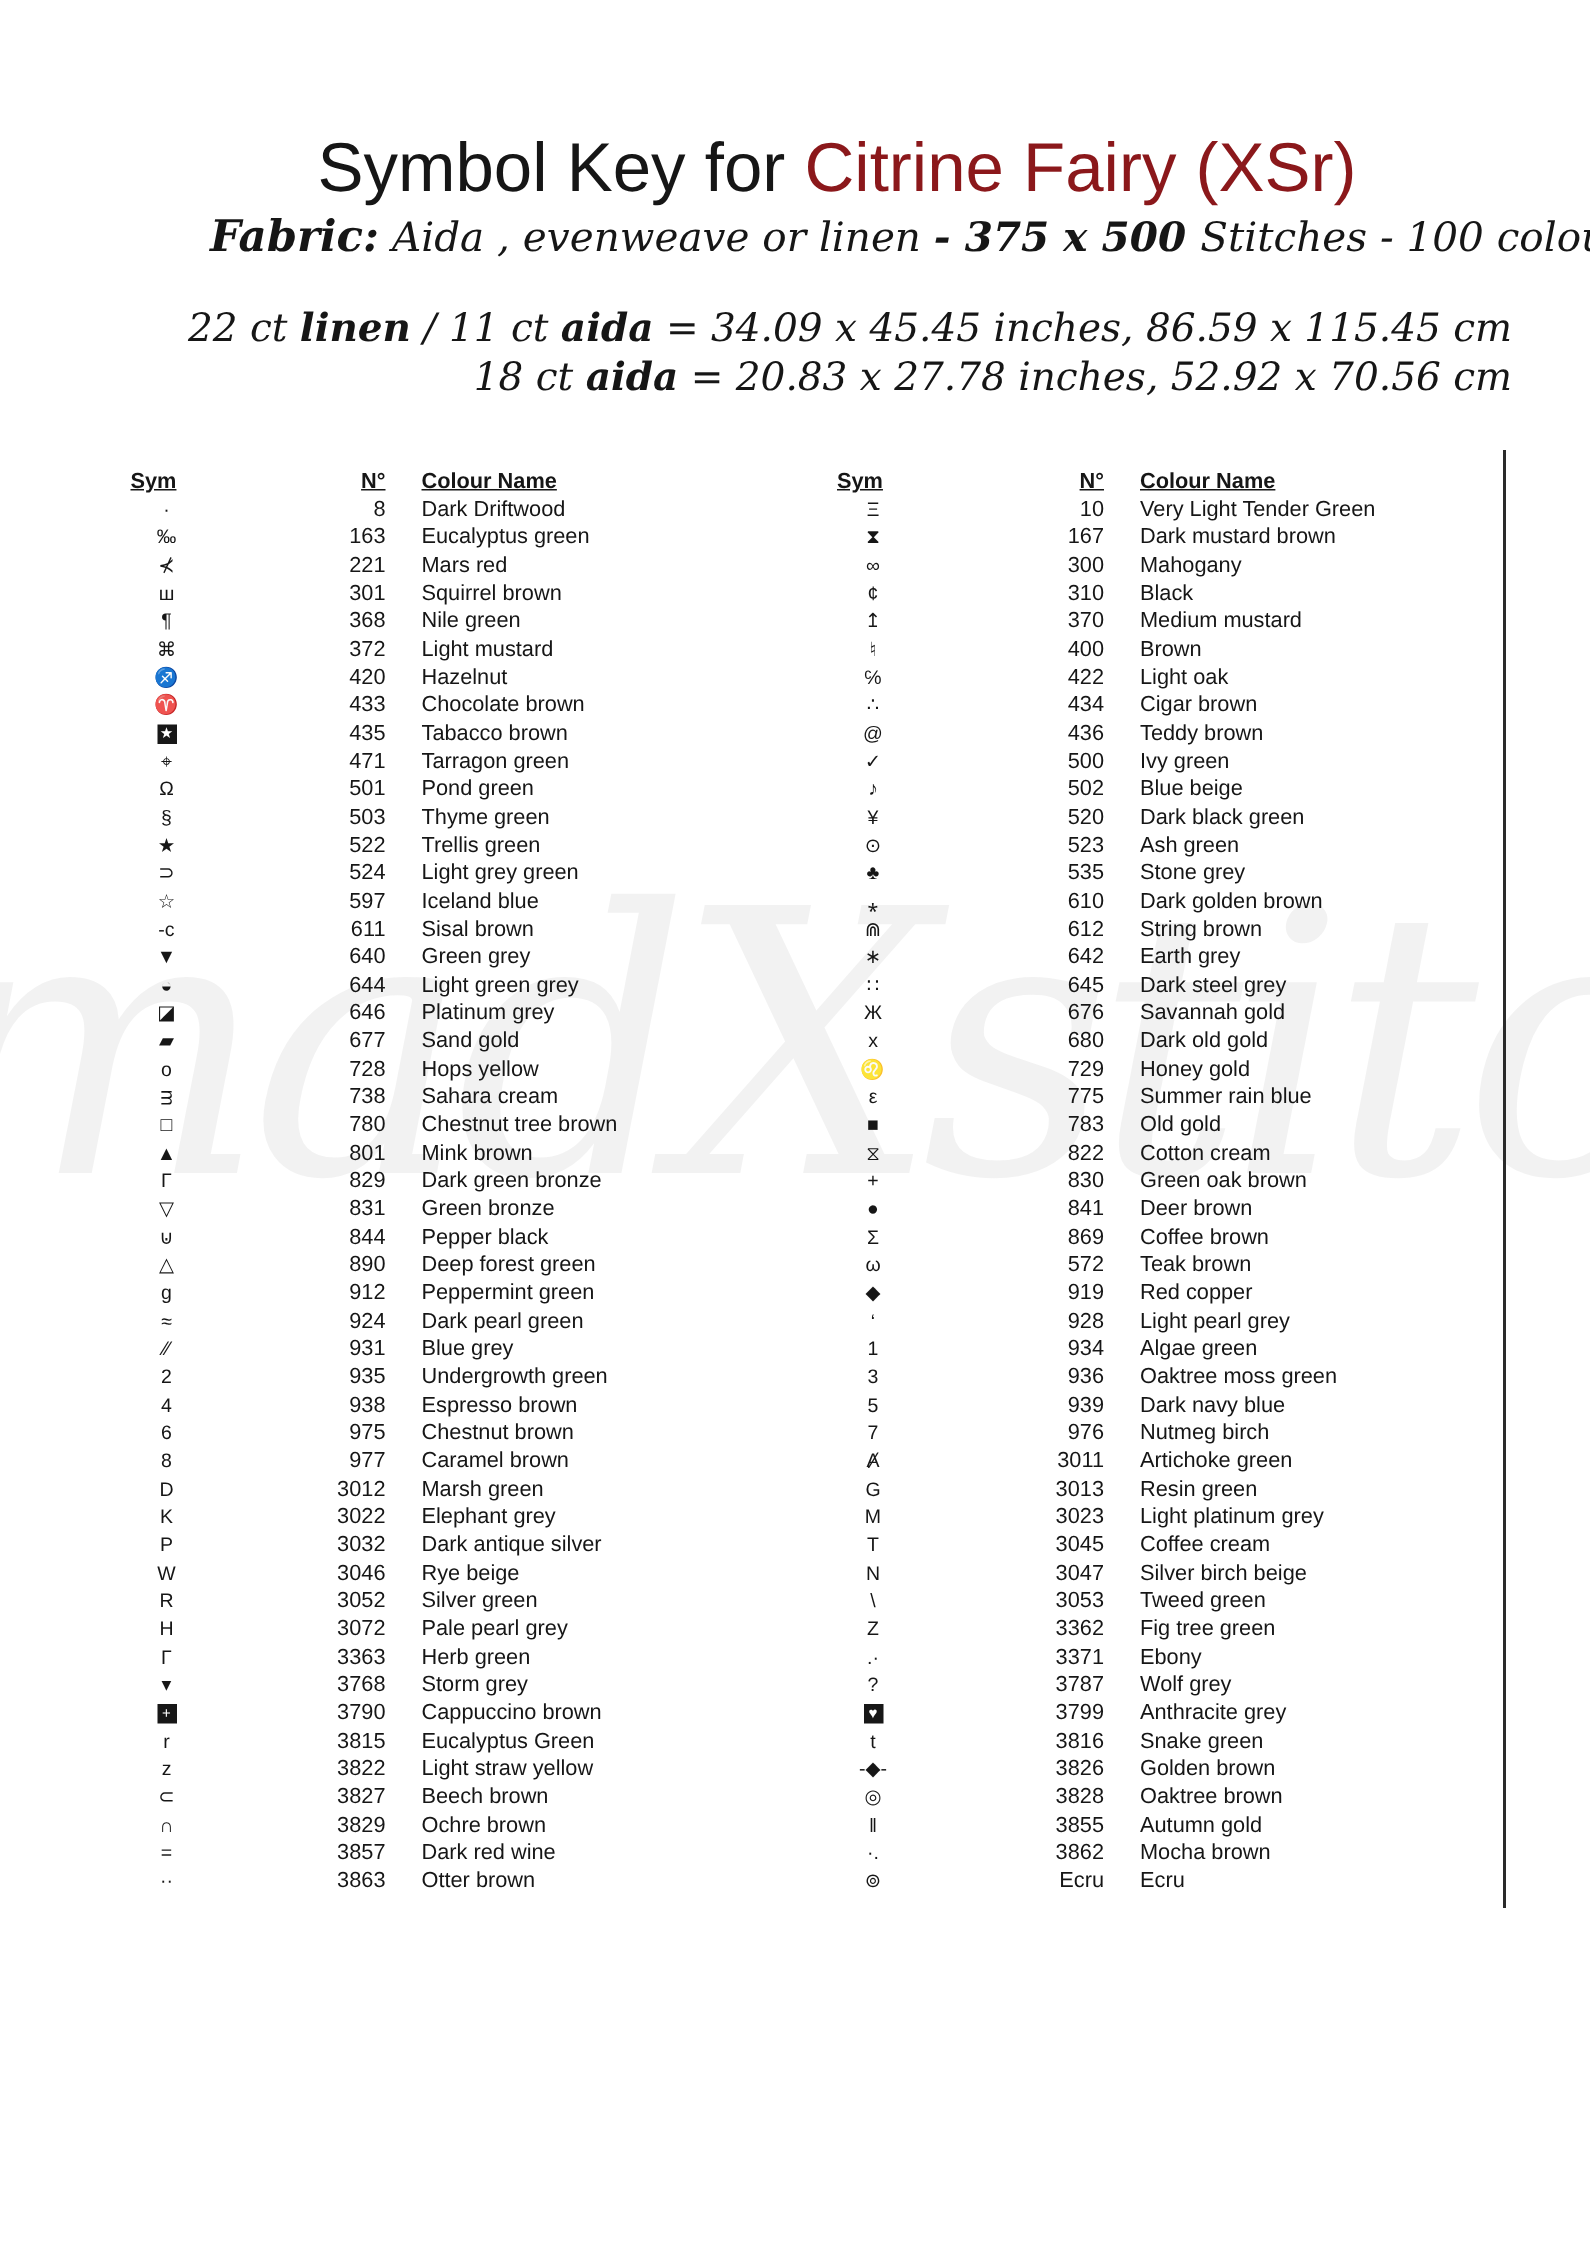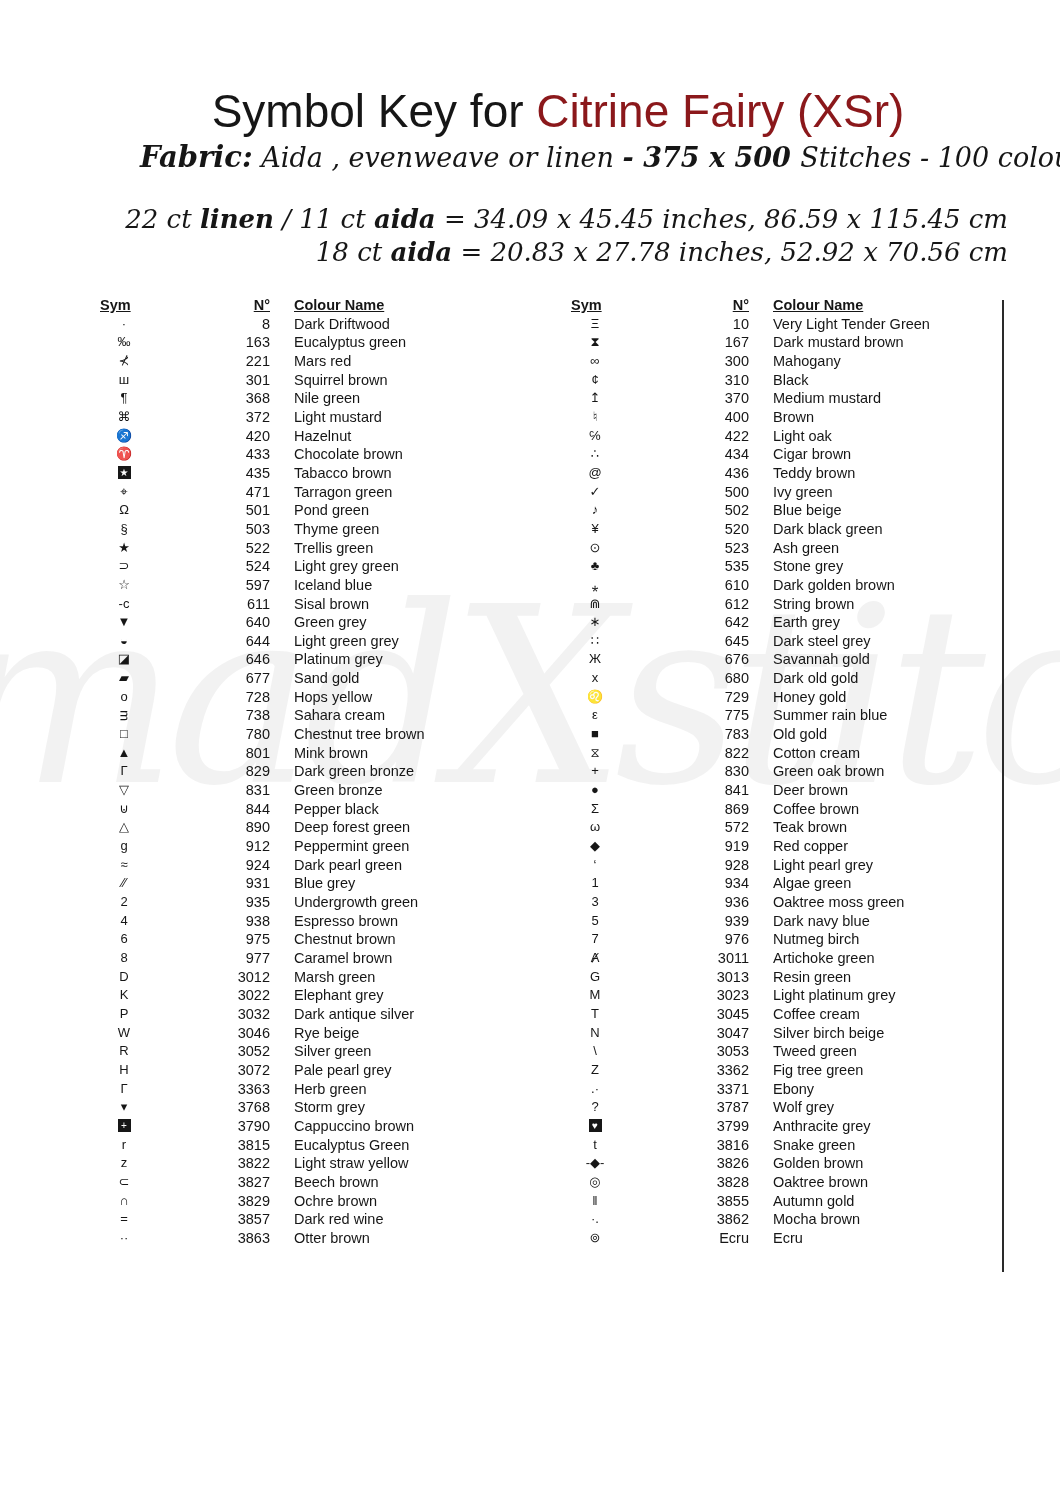--- a/index.html
+++ b/index.html
@@ -11,21 +11,21 @@
   .title{position:absolute;top:86px;left:0;width:100%;text-align:center;
         font-size:46px;line-height:50px;z-index:2;padding-left:28px;}
   .title .red{color:#8b181b;}
   .fabric{position:absolute;top:140px;left:93px;z-index:2;
         font-family:"DejaVu Serif",serif;font-style:italic;font-size:27px;white-space:nowrap;margin-left:47px;}
   .fabric .label{font-weight:bold;font-size:29px;}
   .fabric .b{font-weight:bold;}
   .sizes{position:absolute;top:155px;right:52px;text-align:right;z-index:2;
         font-family:"DejaVu Serif",serif;font-style:italic;font-size:26px;line-height:33px;white-space:nowrap;margin-top:48px;}
   .sizes .b{font-weight:bold;}
-  .col{position:absolute;top:296px;z-index:1;font-size:14.5px;line-height:18.65px;margin-left:13px;}
+  .col{position:absolute;top:312px;z-index:1;font-size:14.5px;line-height:18.65px;}
   #col-left{left:85px;width:430px;}
   #col-right{left:556px;width:446px;}
   .hdr{display:grid;font-weight:bold;}
   #col-left .hdr,#col-left .row{grid-template-columns:52px 120px 1fr;}
   #col-right .hdr,#col-right .row{grid-template-columns:52px 128px 1fr;}
   .hdr span{text-decoration:underline;}
   .hdr .h-sym{text-align:left;padding-left:2px;}
   .hdr .h-num{text-align:right;}
   .hdr .h-name{padding-left:24px;}
   .row{display:grid;}

